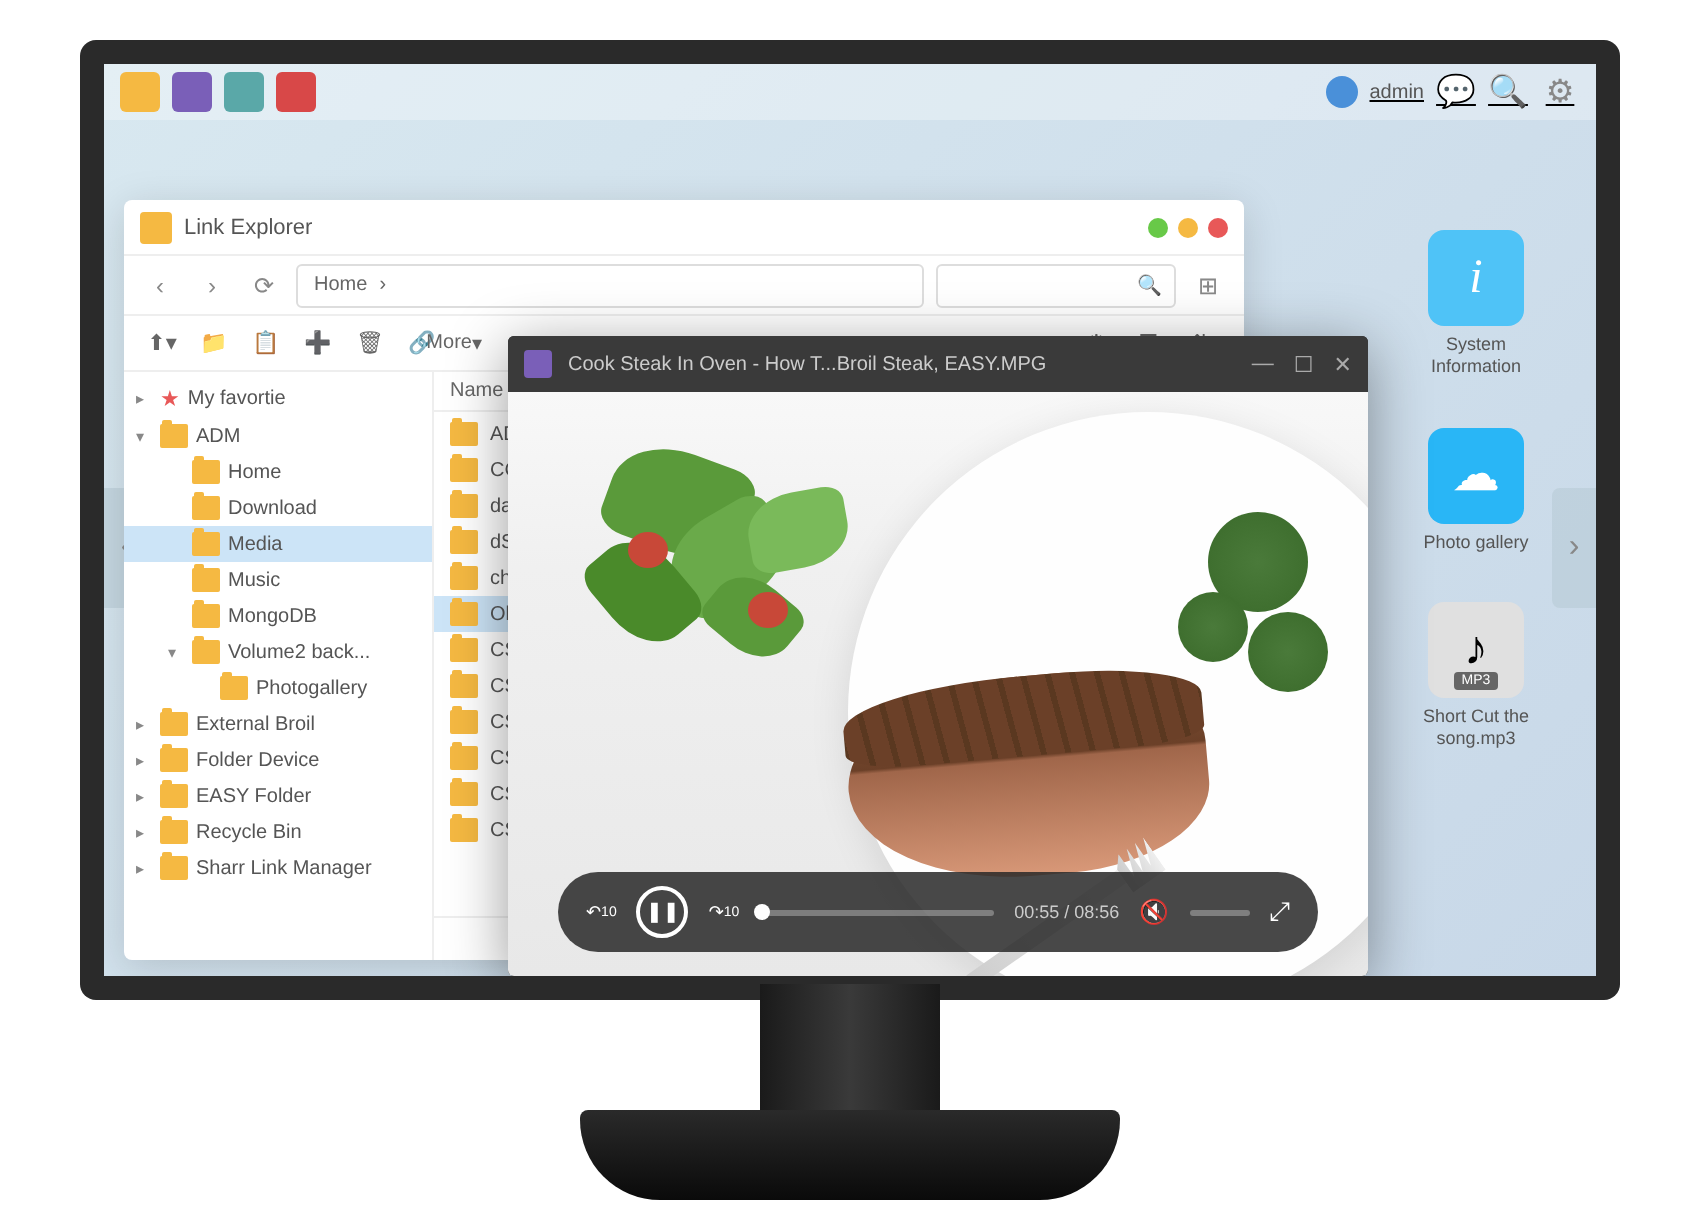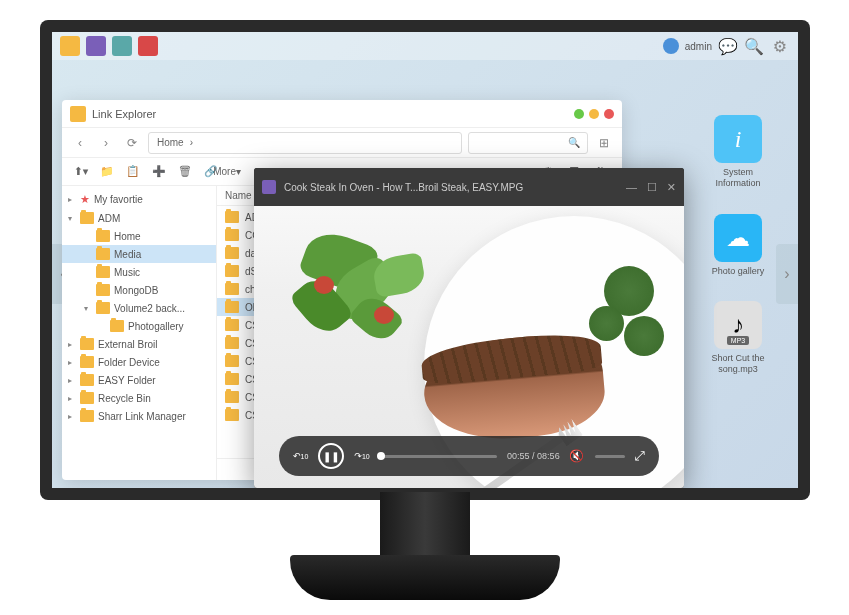--- a/index.html
+++ b/index.html
@@ -4,21 +4,21 @@
 <style>
 * { margin: 0; padding: 0; box-sizing: border-box; font-family: Arial, sans-serif; }
 body { width: 849px; height: 615px; background: #fff; position: relative; overflow: hidden; }
 
 .monitor-bezel { position: absolute; top: 20px; left: 40px; width: 770px; height: 480px; background: #2a2a2a; border-radius: 8px; padding: 12px; }
 .monitor-stand-neck { position: absolute; top: 492px; left: 380px; width: 90px; height: 70px; background: linear-gradient(to right, #1a1a1a, #3a3a3a, #1a1a1a); }
 .monitor-stand-base { position: absolute; top: 555px; left: 290px; width: 270px; height: 45px; background: linear-gradient(to bottom, #2a2a2a, #0a0a0a); border-radius: 4px 4px 40px 40px; }
 
 .screen { width: 100%; height: 100%; background: linear-gradient(135deg, #d8e8f0 0%, #c8d8e8 100%); position: relative; overflow: hidden; }
 
-.taskbar { height: 28px; background: rgba(255,255,255,0.3); display: flex; align-items: center; padding: 0 8px; gap: 6px; }
+.taskbar { height: 28px; background: rgba(255,255,255,0.3); display: flex; align-items: center; padding: 0 8px; gap: 6px; text-decoration: underline; }
 .tb-icon { width: 20px; height: 20px; border-radius: 3px; display: flex; align-items: center; justify-content: center; cursor: pointer; }
 .tb-yellow { background: #f5b942; }
 .tb-purple { background: #7a5fb8; }
 .tb-teal { background: #5aa8a8; }
 .tb-red { background: #d84848; }
 .tb-spacer { flex: 1; }
 .tb-user { display: flex; align-items: center; gap: 6px; font-size: 10px; color: #555; }
 .tb-avatar { width: 16px; height: 16px; background: #4a90d9; border-radius: 50%; }
 
 .desktop { position: relative; height: calc(100% - 28px); }
@@ -76,21 +76,21 @@
 .fe-content { flex: 1; display: flex; flex-direction: column; overflow: hidden; }
 .fe-header { height: 20px; border-bottom: 1px solid #eee; display: flex; align-items: center; padding: 0 8px; font-size: 10px; color: #666; }
 .fe-list { flex: 1; overflow-y: auto; padding: 2px 0; }
 .list-row { display: flex; align-items: center; gap: 6px; padding: 3px 8px; font-size: 10px; color: #555; cursor: pointer; }
 .list-row.selected { background: #cce4f7; }
 .fe-pager { height: 22px; border-top: 1px solid #eee; display: flex; align-items: center; justify-content: flex-end; padding: 0 8px; gap: 4px; font-size: 10px; color: #888; }
 .pager-btn { cursor: pointer; padding: 0 3px; }
 
 
 .vp-window { position: absolute; top: 108px; left: 202px; width: 430px; height: 320px; background: #2a2a2a; border-radius: 3px; box-shadow: 0 6px 30px rgba(0,0,0,0.4); display: flex; flex-direction: column; overflow: hidden; }
-.vp-titlebar { height: 38px; background: #3a3a3a; display: flex; align-items: center; padding: 0 8px; gap: 8px; }
+.vp-titlebar { height: 28px; background: #3a3a3a; display: flex; align-items: center; padding: 0 8px; gap: 8px; }
 .vp-title-icon { width: 14px; height: 14px; background: #7a5fb8; border-radius: 2px; }
 .vp-title { font-size: 10px; color: #ccc; flex: 1; overflow: hidden; text-overflow: ellipsis; white-space: nowrap; }
 .vp-wc { display: flex; gap: 10px; }
 .vp-wc-btn { color: #aaa; font-size: 11px; cursor: pointer; }
 
 .vp-video { flex: 1; background: linear-gradient(to bottom, #f8f8f8 0%, #f0f0f0 30%, #e8e8e8 100%); position: relative; overflow: hidden; }
 .plate { position: absolute; right: -40px; top: 10px; width: 300px; height: 300px; background: #fefefe; border-radius: 50%; box-shadow: 0 4px 20px rgba(0,0,0,0.1); }
 .steak { position: absolute; right: 80px; bottom: 50px; width: 180px; height: 100px; background: linear-gradient(to bottom, #8b5a3c 0%, #6b4028 40%, #a0664a 42%, #d89878 100%); border-radius: 50% 40% 40% 50%; transform: rotate(-5deg); }
 .steak::before { content: ""; position: absolute; top: 0; left: 0; right: 0; height: 40%; background: repeating-linear-gradient(80deg, #5a3820 0px, #5a3820 3px, #6b4028 3px, #6b4028 12px); border-radius: 50% 40% 20% 20%; }
 .broccoli { position: absolute; background: radial-gradient(circle, #4a7a3a, #3a6a2a); border-radius: 50%; }
@@ -222,20 +222,25 @@
               <div class="tree-item">
                 <span class="tree-toggle">▾</span>
                 <span class="tree-icon folder-icon"></span>
                 <span>ADM</span>
               </div>
               <div class="tree-item indent-1">
                 <span class="tree-toggle"></span>
                 <span class="tree-icon folder-icon"></span>
                 <span>Home</span>
               </div>
+              <div class="tree-item indent-1">
+                <span class="tree-toggle"></span>
+                <span class="tree-icon folder-icon"></span>
+                <span>Download</span>
+              </div>
               <div class="tree-item selected indent-1">
                 <span class="tree-toggle"></span>
                 <span class="tree-icon folder-icon"></span>
                 <span>Media</span>
               </div>
               <div class="tree-item indent-1">
                 <span class="tree-toggle"></span>
                 <span class="tree-icon folder-icon"></span>
                 <span>Music</span>
               </div>

